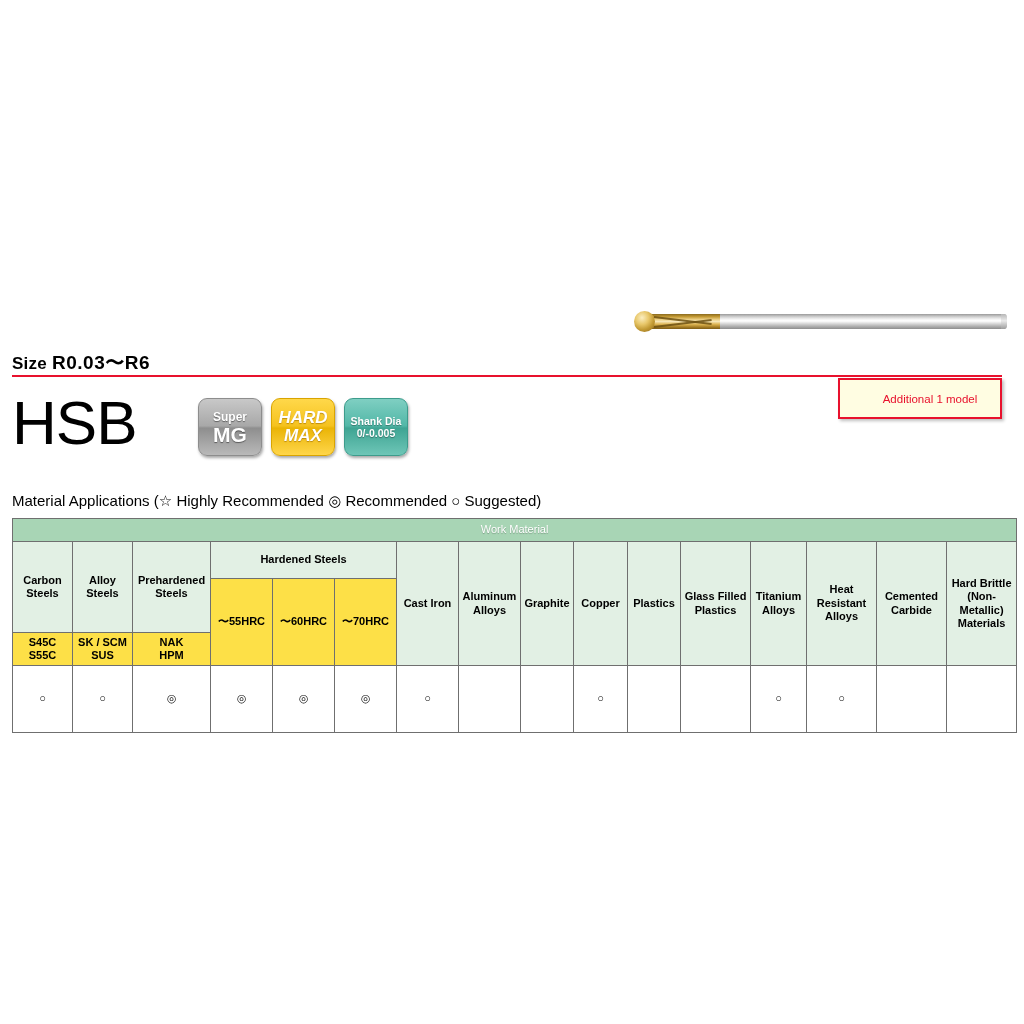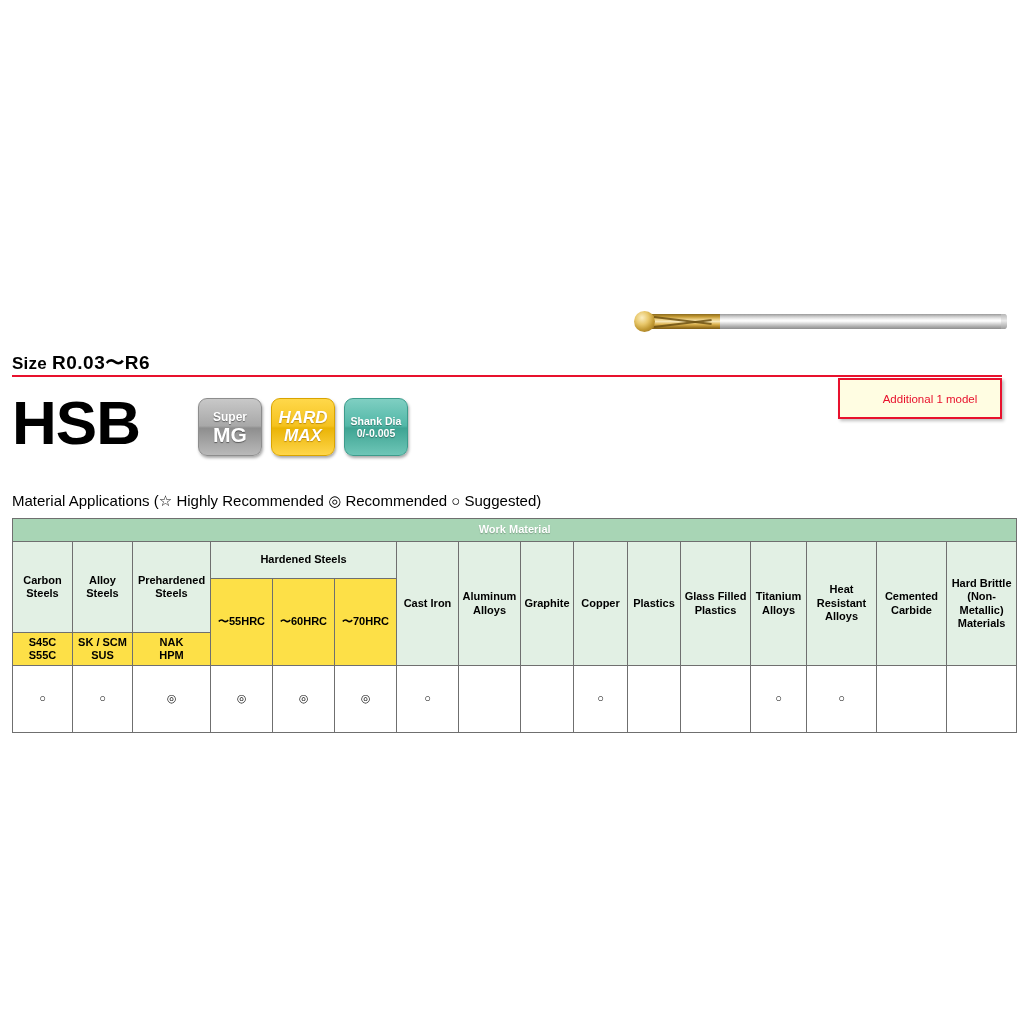--- a/index.html
+++ b/index.html
@@ -110,21 +110,21 @@
     box-shadow: 2px 2px 3px rgba(0,0,0,.25);
     padding-left: 20px;
   }
 
   
   #series-title {
     position: absolute;
     left: 12px;
     top: 392px;
     font-size: 62px;
-    font-weight: bold;
+    font-weight: normal;
     letter-spacing: -1px;
     line-height: 1;
     font-family: "Liberation Sans", sans-serif;
   }
 
   .badge-row { position: absolute; left: 198px; top: 398px; display: flex; gap: 9px; }
   .badge {
     width: 62px;
     height: 56px;
     border-radius: 9px;
@@ -183,21 +183,21 @@
     border: 1px solid #6f6f6f;
     text-align: center;
     vertical-align: middle;
     font-size: 11px;
     line-height: 1.22;
     padding: 2px 1px;
   }
   .hdr-band {
     background: #a8d5b5;
     color: #ffffff;
-    font-weight: bold;
+    font-weight: normal;
     font-size: 13px;
     height: 18px;
     text-shadow: 0 1px 1px rgba(0,0,0,.25);
   }
   .hdr-cell { background: #e2f0e4; height: 86px; }
   .hdr-sub  { background: #fde047; height: 28px; }
   .hdr-group { background: #e2f0e4; height: 32px; margin-top: 9px; }
   .mark-row td { height: 62px; background: #ffffff; font-size: 15px; }
   .sym-dbl { font-size: 15px; }
   .cell-stack { display: block; }

